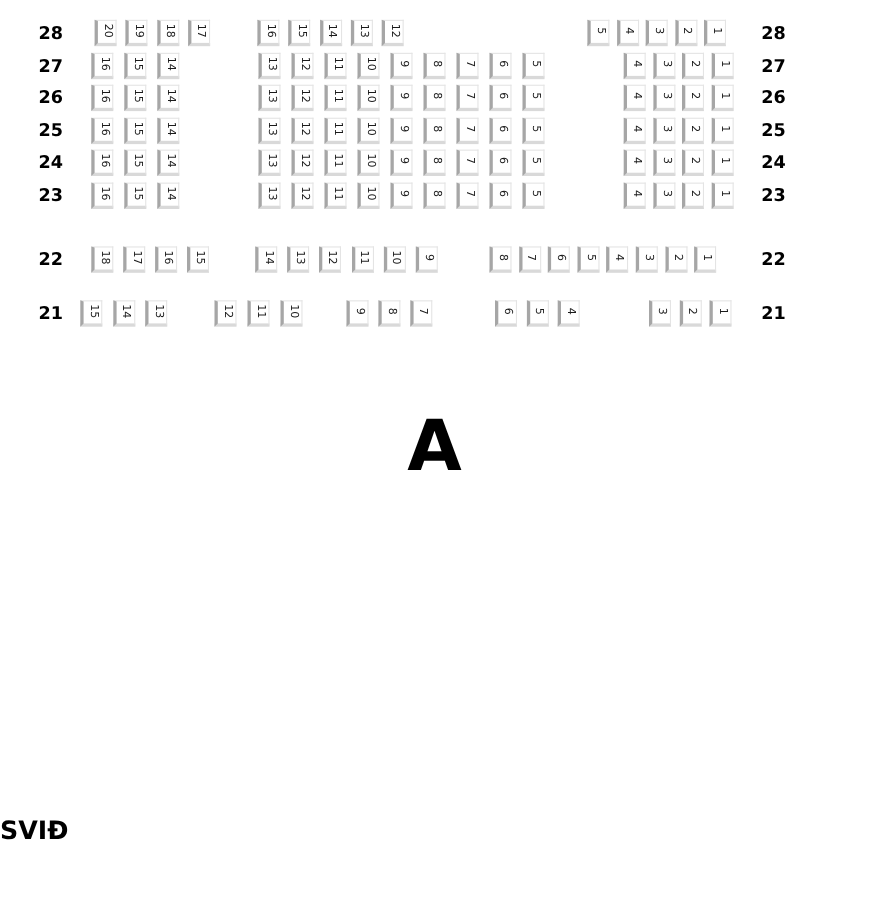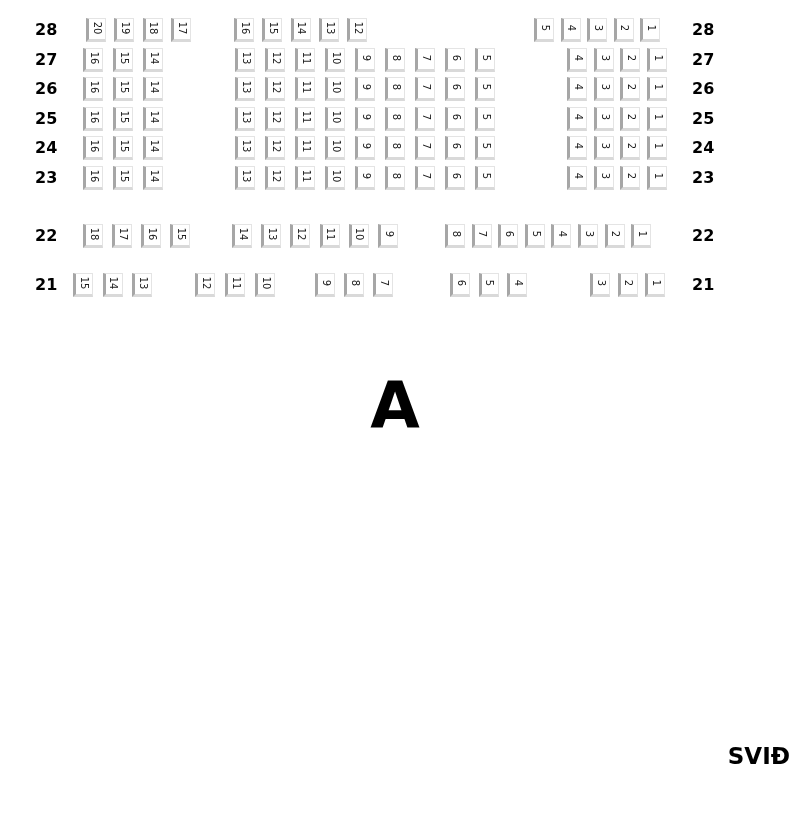--- a/index.html
+++ b/index.html
@@ -58,21 +58,21 @@
     text-align:center;
     font-size:38px;
     font-weight:600;
     line-height:1;
     color:#000;
   }
   .stage-label{
     position:absolute;
     left:0;right:0;
     top:745px;
-    text-align:right;
+    text-align:left;
     font-size:23px;
     font-weight:600;
     line-height:1;
     color:#000;
   }
 </style>
 </head>
 <body>
 
 <div id="stage-map">

